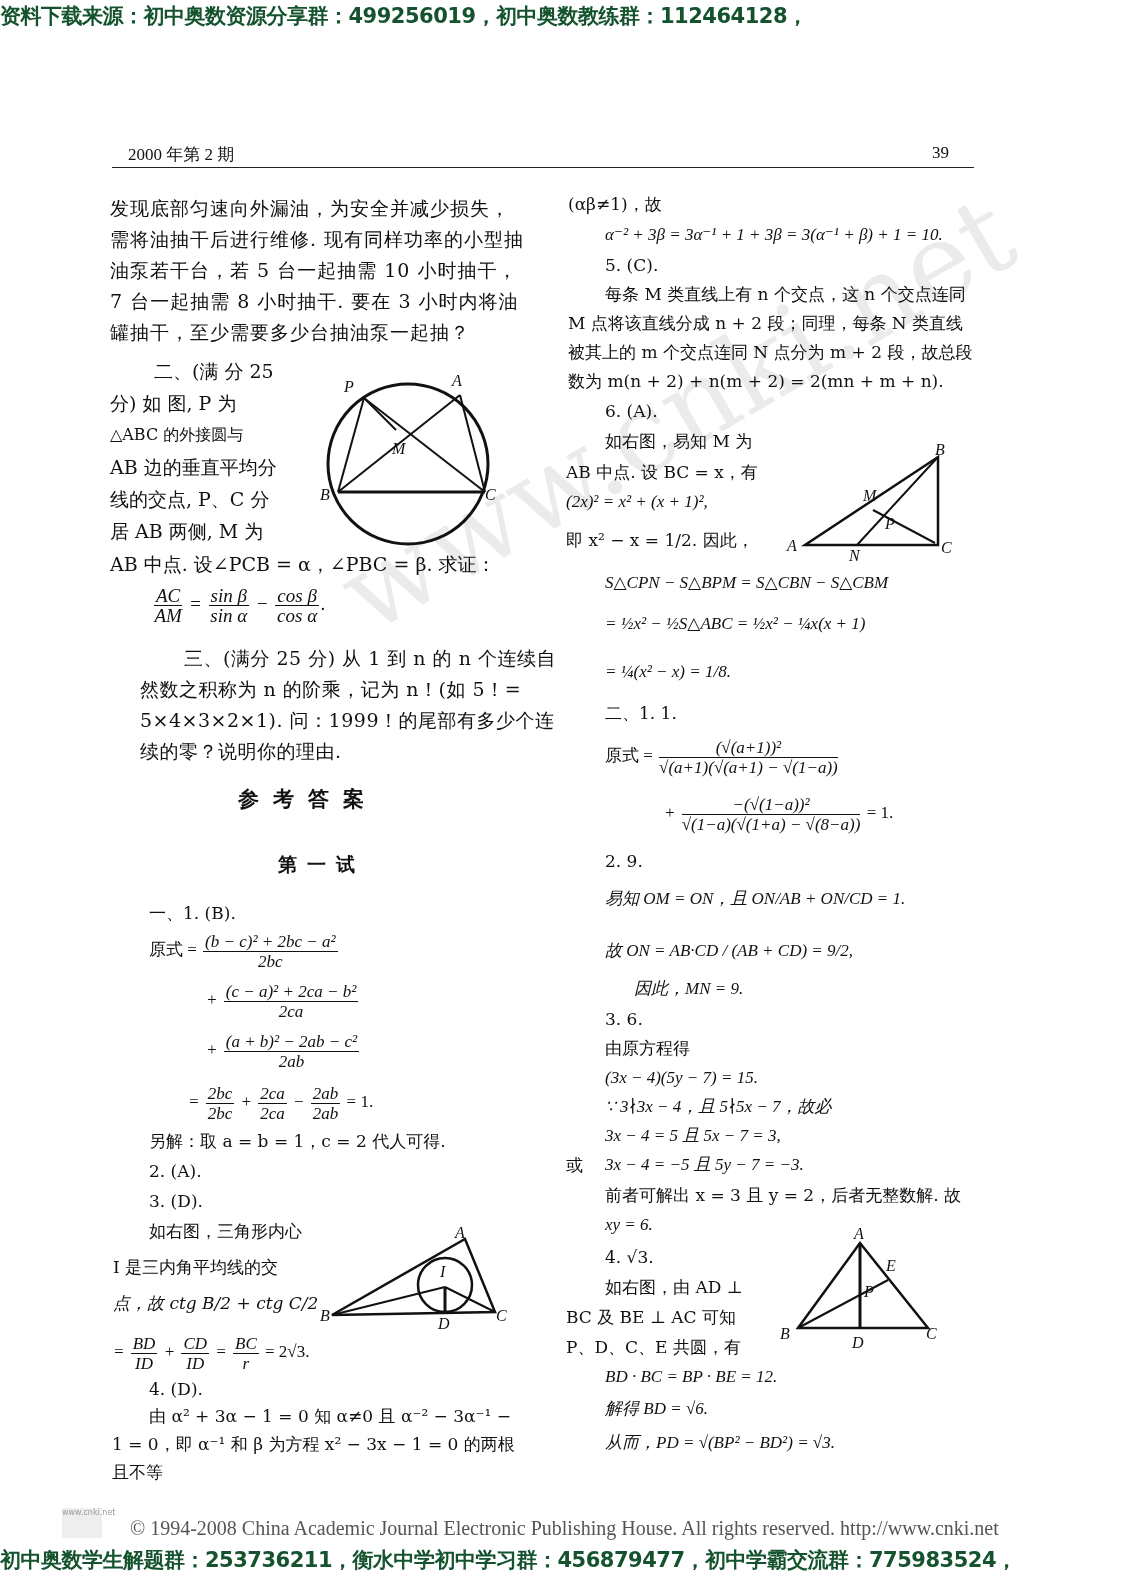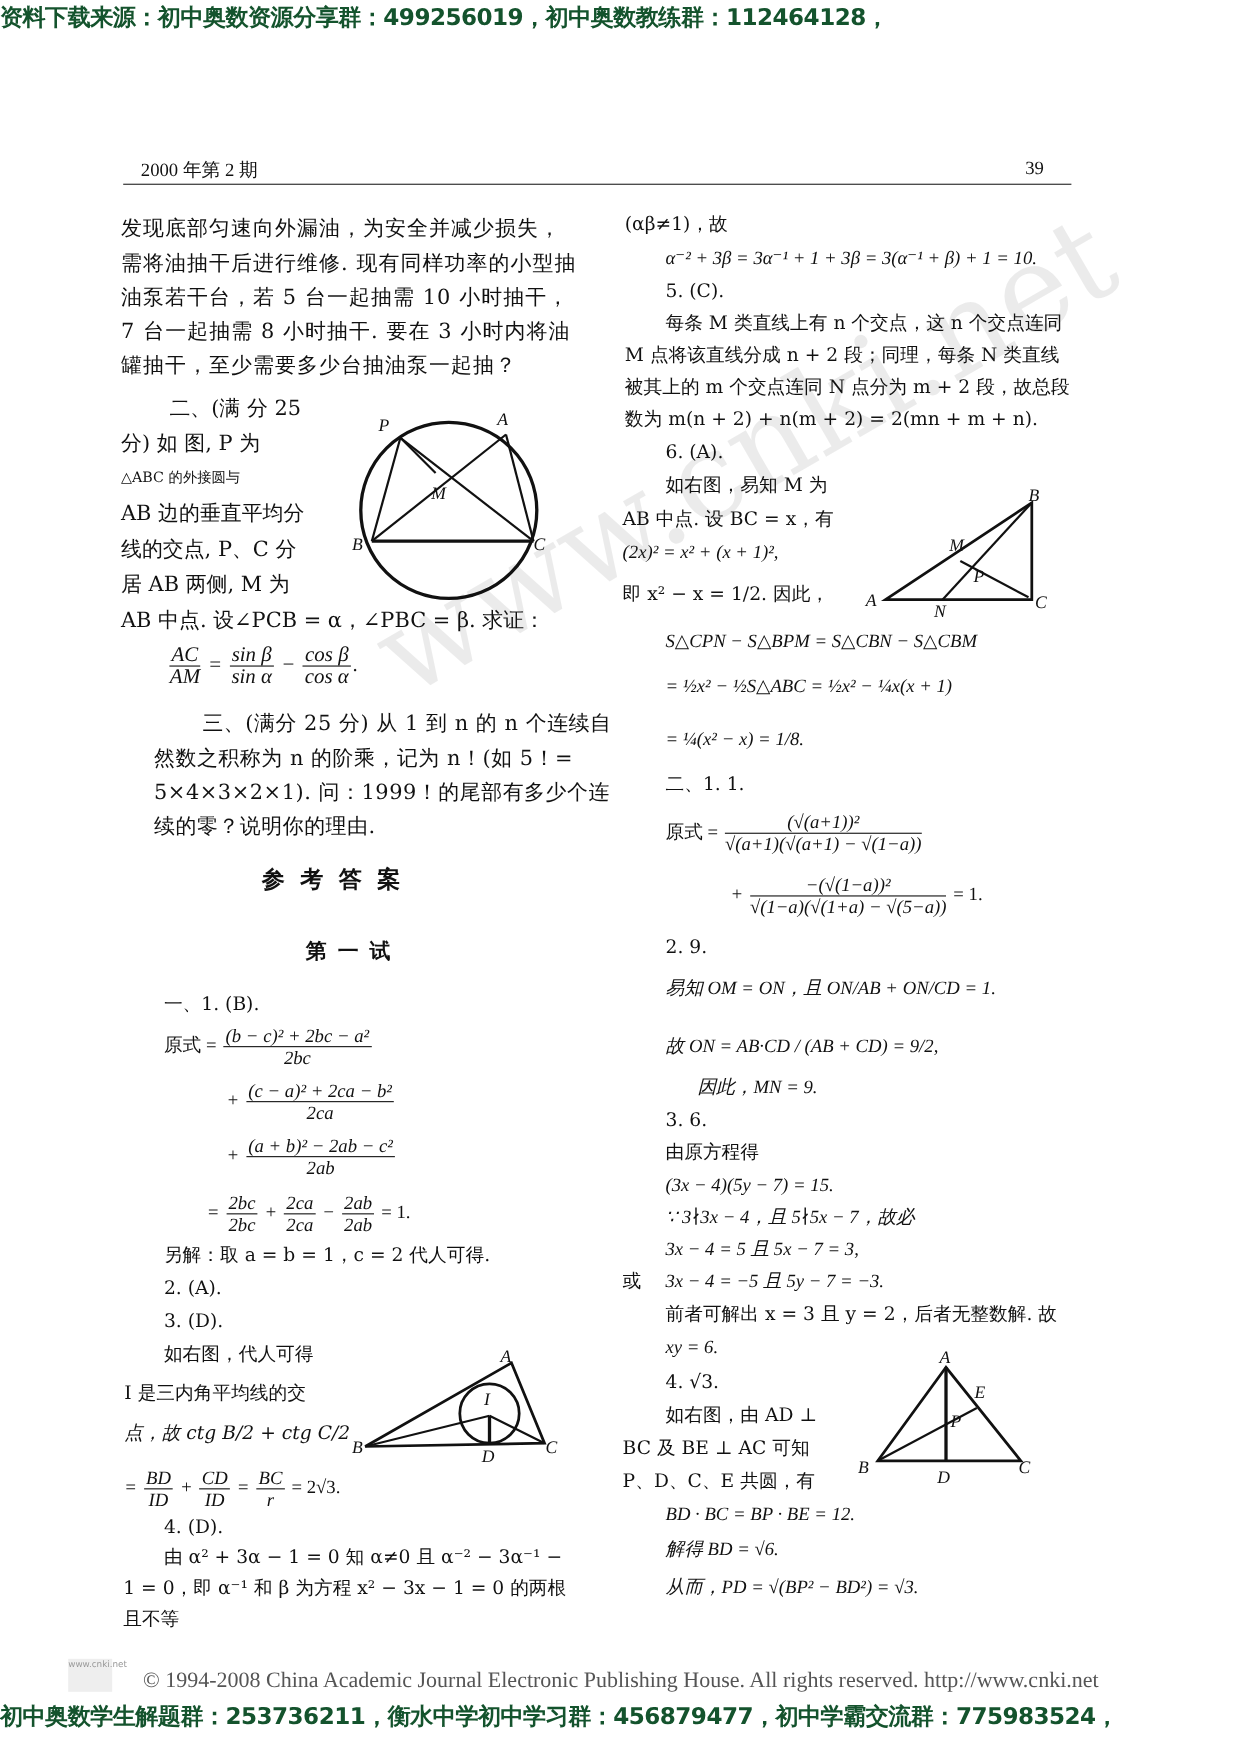--- a/index.html
+++ b/index.html
@@ -34,21 +34,21 @@
 <div class="watermark">www.cnki.net</div>
 
 <div class="abs hdr" style="left:128px;top:143px;">2000 年第 2 期</div>
 <div class="abs hdr" style="left:932px;top:143px;">39</div>
 <div class="rule"></div>
 
 <div class="para" style="left:110px;top:193px;width:416px;letter-spacing:1px;">发现底部匀速向外漏油，为安全并减少损失，需将油抽干后进行维修. 现有同样功率的小型抽油泵若干台，若 5 台一起抽需 10 小时抽干，7 台一起抽需 8 小时抽干. 要在 3 小时内将油罐抽干，至少需要多少台抽油泵一起抽？</div>
 
 <div class="line" style="left:154px;top:360px;font-size:19px;">二、(满 分 25</div>
 <div class="line" style="left:110px;top:392px;font-size:19px;">分) 如 图, P 为</div>
-<div class="line" style="left:110px;top:424px;font-size:13px;">△ABC 的外接圆与</div>
+<div class="line" style="left:110px;top:424px;font-size:16px;">△ABC 的外接圆与</div>
 <div class="line" style="left:110px;top:456px;font-size:19px;">AB 边的垂直平均分</div>
 <div class="line" style="left:110px;top:488px;font-size:19px;">线的交点, P、C 分</div>
 <div class="line" style="left:110px;top:520px;font-size:19px;">居 AB 两侧, M 为</div>
 <div class="line" style="left:110px;top:553px;font-size:19px;">AB 中点. 设∠PCB = α，∠PBC = β. 求证：</div>
 
 <div class="line i" style="left:152px;top:586px;font-size:19px;">
   <span class="frac"><span class="num">AC</span><span>AM</span></span> =
   <span class="frac"><span class="num">sin β</span><span>sin α</span></span> −
   <span class="frac"><span class="num">cos β</span><span>cos α</span></span>.
 </div>
@@ -86,21 +86,21 @@
 </div>
 <div class="line i" style="left:188px;top:1084px;">=
   <span class="frac"><span class="num">2bc</span><span>2bc</span></span> +
   <span class="frac"><span class="num">2ca</span><span>2ca</span></span> −
   <span class="frac"><span class="num">2ab</span><span>2ab</span></span>
   <span style="font-style:normal;">= 1.</span>
 </div>
 <div class="line" style="left:149px;top:1130px;">另解：取 a = b = 1，c = 2 代人可得.</div>
 <div class="line" style="left:149px;top:1160px;">2. (A).</div>
 <div class="line" style="left:149px;top:1190px;">3. (D).</div>
-<div class="line" style="left:149px;top:1220px;">如右图，代人可得</div>
+<div class="line" style="left:149px;top:1220px;">如右图，三角形内心</div>
 <div class="line" style="left:113px;top:1256px;">I 是三内角平均线的交</div>
 <div class="line" style="left:113px;top:1292px;font-style:italic;">点，故 ctg B/2 + ctg C/2</div>
 <div class="line i" style="left:113px;top:1334px;">=
   <span class="frac"><span class="num">BD</span><span>ID</span></span> +
   <span class="frac"><span class="num">CD</span><span>ID</span></span> =
   <span class="frac"><span class="num">BC</span><span>r</span></span>
   <span style="font-style:normal;">= 2√3.</span>
 </div>
 
 <svg style="left:320px;top:1225px;" width="200" height="110">
@@ -143,21 +143,21 @@
   <text x="64" y="116">N</text>
   <text x="156" y="108">C</text>
 </svg>
 
 <div class="line" style="left:605px;top:702px;">二、1. 1.</div>
 <div class="line i" style="left:605px;top:738px;">
   <span style="font-style:normal;">原式 =</span>
   <span class="frac"><span class="num">(√(a+1))²</span><span>√(a+1)(√(a+1) − √(1−a))</span></span>
 </div>
 <div class="line i" style="left:664px;top:795px;">+
-  <span class="frac"><span class="num">−(√(1−a))²</span><span>√(1−a)(√(1+a) − √(5−a))</span></span>
+  <span class="frac"><span class="num">−(√(1−a))²</span><span>√(1−a)(√(1+a) − √(8−a))</span></span>
   <span style="font-style:normal;">= 1.</span>
 </div>
 
 <div class="line" style="left:605px;top:850px;">2. 9.</div>
 <div class="line i" style="left:605px;top:888px;">易知 OM = ON，且 ON/AB + ON/CD = 1.</div>
 <div class="line i" style="left:605px;top:940px;">故 ON = AB·CD / (AB + CD) = 9/2,</div>
 <div class="line i" style="left:634px;top:978px;">因此，MN = 9.</div>
 <div class="line" style="left:605px;top:1008px;">3. 6.</div>
 <div class="line" style="left:605px;top:1037px;">由原方程得</div>
 <div class="line i" style="left:605px;top:1067px;">(3x − 4)(5y − 7) = 15.</div>

